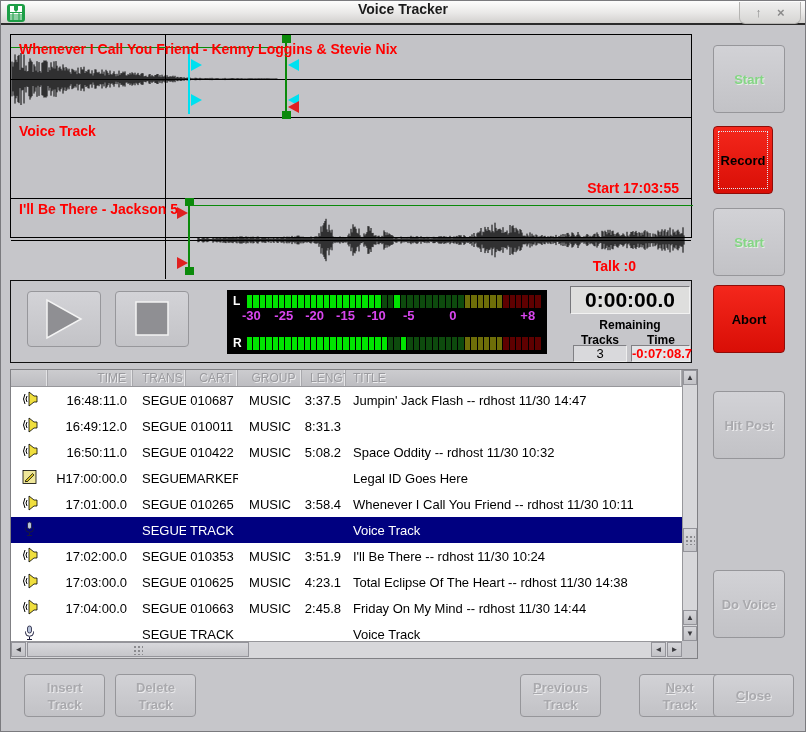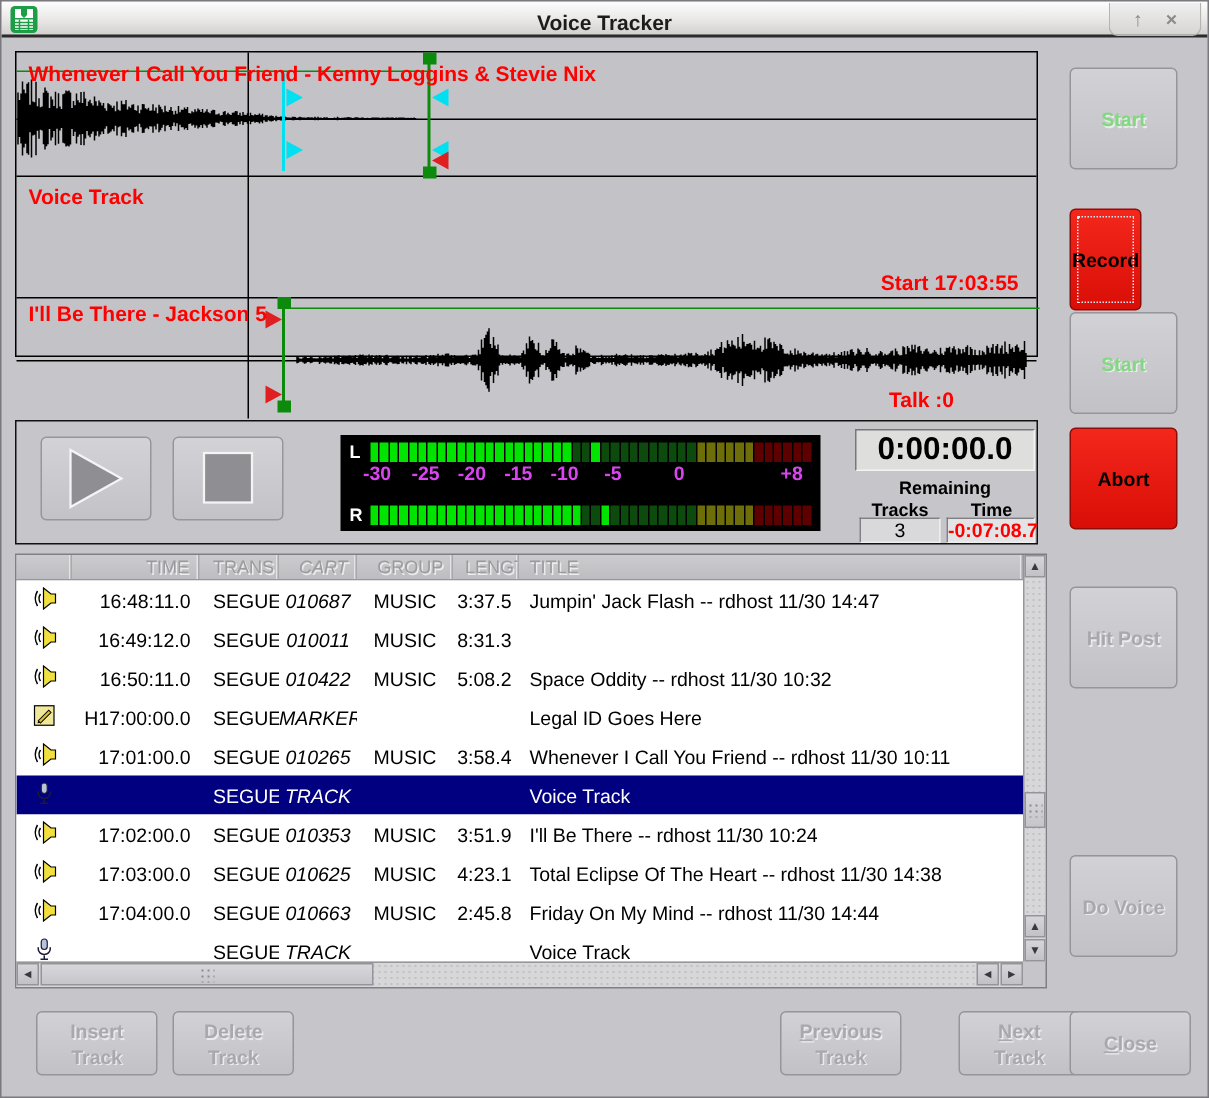--- a/index.html
+++ b/index.html
@@ -3,21 +3,21 @@
 <meta charset="utf-8">
 <style>
   * { margin:0; padding:0; box-sizing:border-box; }
   html,body { width:806px; height:732px; font-family:"Liberation Sans", sans-serif; }
   .window { position:relative; width:806px; height:732px; background:#c6c6ca; overflow:hidden;
             border:1px solid #7a7a7e; }
 
   
   .titlebar { position:absolute; left:0; top:0; width:100%; height:24px;
     background:linear-gradient(180deg,#fdfdfd 0%,#e9e8e7 55%,#d2d0ce 100%);
-    border-bottom:2px solid #2b2b2b; display:flex; align-items:flex-end; }
+    border-bottom:2px solid #2b2b2b; display:flex; align-items:flex-start; }
   .app-icon { position:absolute; left:5px; top:2px; width:20px; height:20px; }
   .title-text { width:100%; text-align:center; font-weight:bold; font-size:14px; color:#1c1c1c; }
   .win-controls { position:absolute; right:4px; top:1px; width:62px; height:22px;
     background:linear-gradient(180deg,#efefef,#d6d5d3); border:1px solid #b5b4b2;
     border-top:none; border-radius:0 0 6px 6px; display:flex; align-items:center; justify-content:space-evenly; }
   .win-btn { color:#8a8a8a; font-size:13px; font-weight:bold; line-height:20px; cursor:default; }
 
   
   .track-panel { position:absolute; left:9px; top:33px; width:682px; height:204px;
     background:#c3c3c7; border:1px solid #000; }
@@ -64,21 +64,21 @@
     background:linear-gradient(180deg,#cccccf,#bdbdc1); border-bottom:1px solid #97979b; }
   .th { font-size:12px; color:#9b9b9f; text-shadow:1px 1px 0 #ececee; padding:1px 0 0 8px;
     border-right:1px solid #a9a9ad; box-shadow:inset -1px 0 0 #e4e4e6; overflow:hidden; white-space:nowrap; }
   .rows { position:absolute; left:0; top:17px; right:15px; bottom:17px; background:#fff; overflow:hidden; }
   .trow { display:flex; height:26px; align-items:center; background:#fff; color:#000; }
   .trow.selected { background:#000080; color:#fff; }
   .td { font-size:13px; white-space:nowrap; overflow:hidden; }
   .cw0 { width:37px; flex:none; text-align:center; }
   .cw1 { width:85px; flex:none; text-align:right; padding-right:6px; }
   .cw2 { width:53px; flex:none; text-align:left; padding-left:9px; }
-  .cw3 { width:52px; flex:none; text-align:center;font-style:italic; }
+  .cw3 { width:52px; flex:none; text-align:center; }
   .cw4 { width:64px; flex:none; text-align:center; }
   .cw5 { width:44px; flex:none; text-align:right; padding-right:5px; }
   .cw6 { flex:1; text-align:left; padding-left:7px; }
   .vscroll { position:absolute; right:0; top:0; width:15px; bottom:17px; background:#d7d7da;
     background-image:radial-gradient(#c0c0c4 22%, transparent 23%); background-size:4px 4px; border-left:1px solid #97979b; }
   .hscroll { position:absolute; left:0; right:15px; bottom:0; height:17px; background:#d7d7da;
     background-image:radial-gradient(#c0c0c4 22%, transparent 23%); background-size:4px 4px; border-top:1px solid #97979b; }
   .sbtn { position:absolute; background:linear-gradient(180deg,#d6d6da,#c2c2c6); border:1px solid #94949a;
     display:flex; align-items:center; justify-content:center; font-size:8px; color:#3a3a3e; }
   .sthumb { position:absolute; background:linear-gradient(180deg,#d8d8dc,#c6c6ca); border:1px solid #94949a;
@@ -436,21 +436,21 @@
           <div class="grip"></div>
         </div>
       <div class="sbtn" style="top:0; right:16px; width:15px; height:15px">◄</div>
       <div class="sbtn" style="top:0; right:0; width:15px; height:15px">►</div>
     </div>
   </div>
 
   <div class="btn green-dis" style="left:712px; top:44px;  width:72px; height:68px">
       <span>Start</span>
     </div>
-  <div class="btn red focus" style="left:712px; top:138px; width:48px; height:68px">
+  <div class="btn red focus" style="left:712px; top:125px; width:60px; height:68px">
       <span>Record</span>
     </div>
   <div class="btn green-dis" style="left:712px; top:207px; width:72px; height:68px">
       <span>Start</span>
     </div>
   <div class="btn red" style="left:712px; top:284px; width:72px; height:68px">
       <span>Abort</span>
     </div>
   <div class="btn disabled" style="left:712px; top:390px; width:72px; height:68px">
       <span>Hit Post</span>

